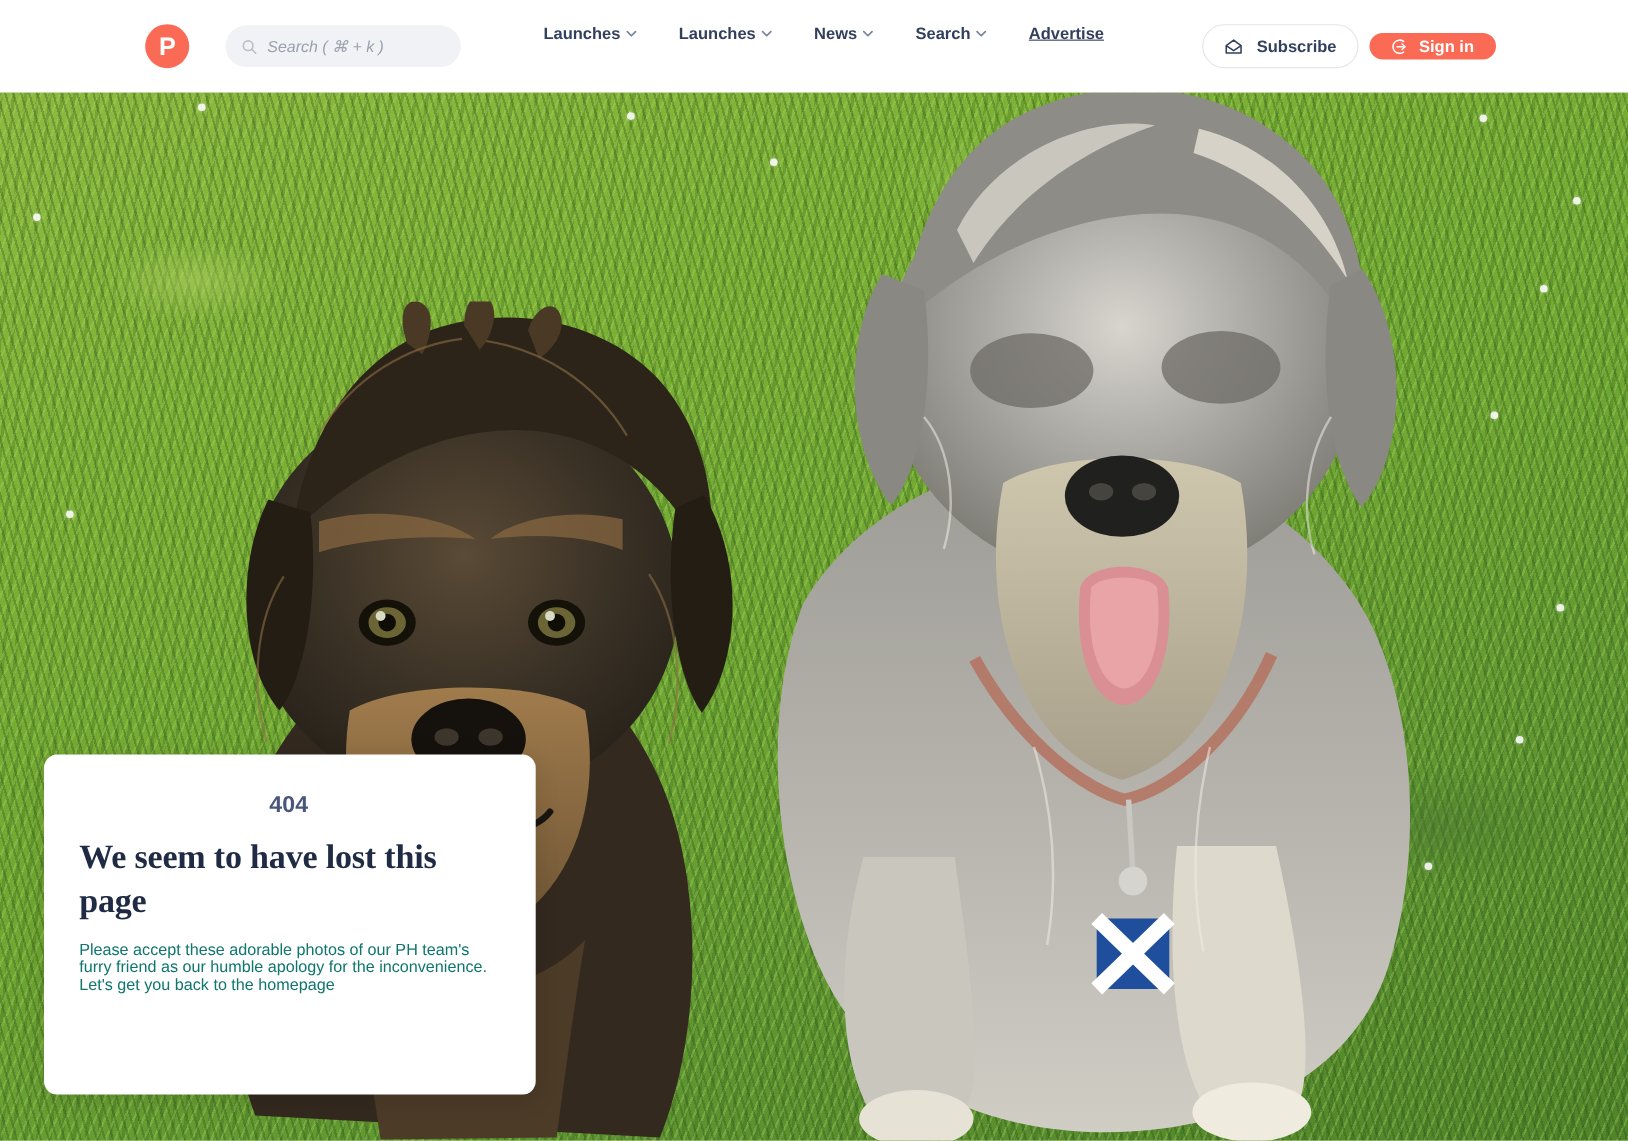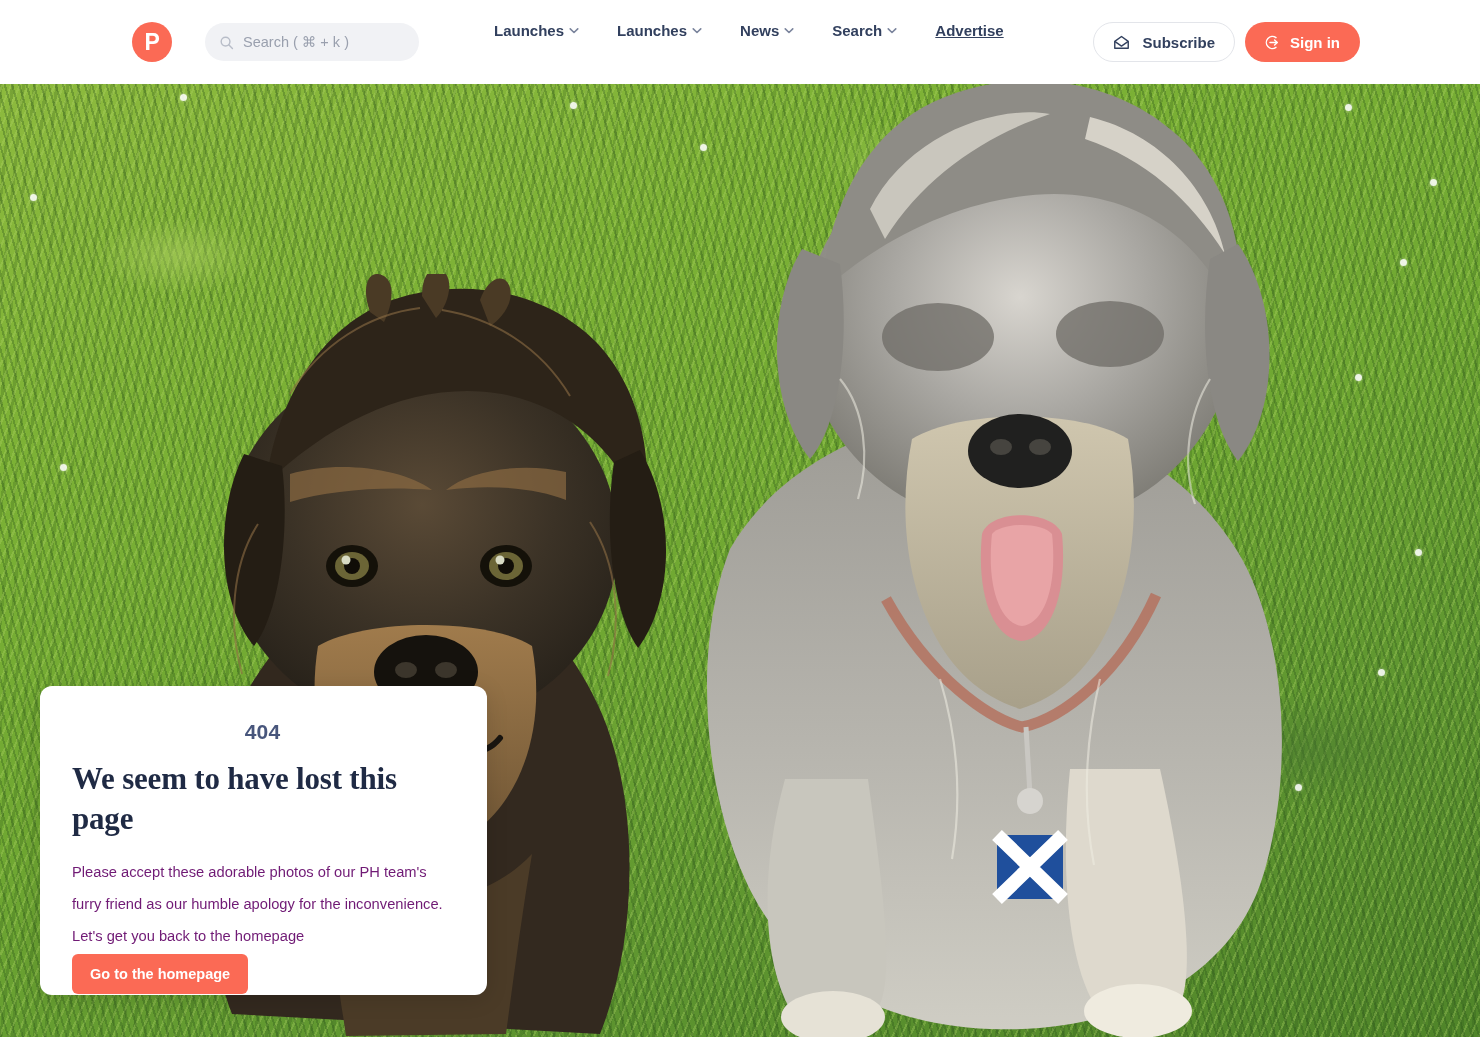--- a/index.html
+++ b/index.html
@@ -25,20 +25,21 @@
     display:flex; align-items:center; justify-content:center;
     color:#fff; font-size:23px; font-weight:bold; line-height:1;
     letter-spacing:-0.5px;
   }
   .search-box {
     position:absolute; left:205px; top:23px;
     width:214px; height:38px; border-radius:19px;
     background:#f1f2f5;
     display:flex; align-items:center; padding:0 14px;
     cursor:text;
+    font-style:italic;
   }
   .search-icon { width:15px; height:15px; flex:0 0 auto; margin-right:9px; opacity:.55; }
   .search-placeholder {
     color:#9aa0ae; font-size:14.5px; white-space:nowrap;
   }
 
   .nav { position:absolute; left:494px; top:0; height:60px; display:flex; align-items:center; gap:0; }
   .nav-item {
     display:flex; align-items:center; gap:5px;
     color:#32405e; font-size:15px; font-weight:bold;
@@ -49,21 +50,21 @@
 
   .actions { position:absolute; right:120px; top:22px; display:flex; align-items:center; gap:10px; }
   .btn-subscribe {
     height:40px; padding:0 19px; border-radius:20px;
     border:1px solid #e3e5ea; background:#fff;
     display:flex; align-items:center; gap:12px;
     color:#32405e; font-size:15px; font-weight:bold;
     cursor:pointer; white-space:nowrap;
   }
   .btn-signin {
-    height:40px; padding:0 20px; border-radius:20px;
+    height:24px; padding:0 20px; border-radius:20px;
     border:none; background:#fb6a55;
     display:flex; align-items:center; gap:8px;
     color:#fff; font-size:15px; font-weight:bold;
     cursor:pointer; white-space:nowrap;
   }
   .ico { width:17px; height:17px; flex:0 0 auto; display:block; }
 
   
   .hero {
     position:absolute; top:84px; left:0;
@@ -105,22 +106,22 @@
   }
   .card-404 {
     color:#48567c; font-size:21px; font-weight:bold;
     letter-spacing:.2px; margin-bottom:15px;text-align:center;
   }
   .card-title {
     color:#1f2a44; font-size:31px; font-weight:bold;
     line-height:40px; letter-spacing:-.2px; margin-bottom:17px;font-family:Liberation Serif, serif;
   }
   .card-body {
-    color:#701a75; font-size:14.7px; line-height:32px;
-    max-width:372px; margin-bottom:2px;
+    color:#0f766e; font-size:14.7px; line-height:16px;
+    max-width:372px; margin-bottom:34px;
   }
   .card-btn {
     display:inline-block; background:#fb6a55; color:#fff;
     font-size:14.5px; font-weight:bold;
     padding:12px 18px; border:none; border-radius:6px;
     cursor:pointer;
   }
 </style>
 </head>
 <body>
@@ -338,16 +339,15 @@
         <path d="M120 120 C150 70 200 40 250 34"></path>
         <path d="M400 122 C370 72 322 44 272 36"></path>
       </g>
     </svg>
   </div>
 
   <div class="card">
     <div class="card-404">404</div>
     <div class="card-title">We seem to have lost this page</div>
     <div class="card-body">Please accept these adorable photos of our PH team's furry friend as our humble apology for the inconvenience. Let's get you back to the homepage</div>
-    <button class="card-btn">Go to the homepage</button>
   </div>
 
 </div>
 
 </body></html>

